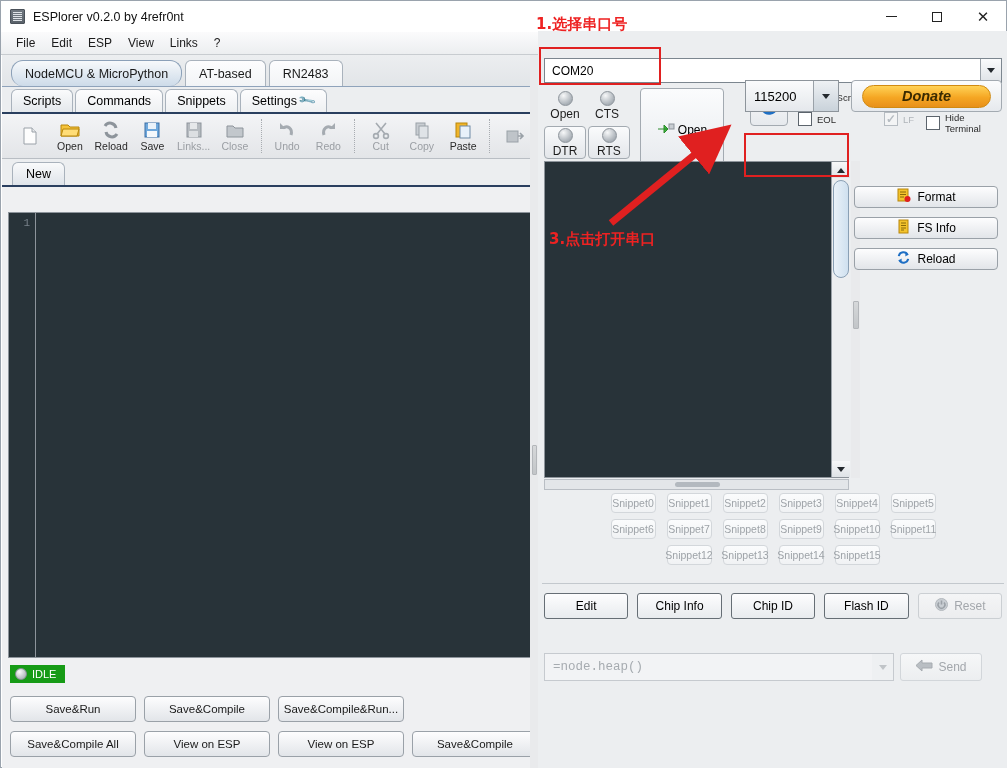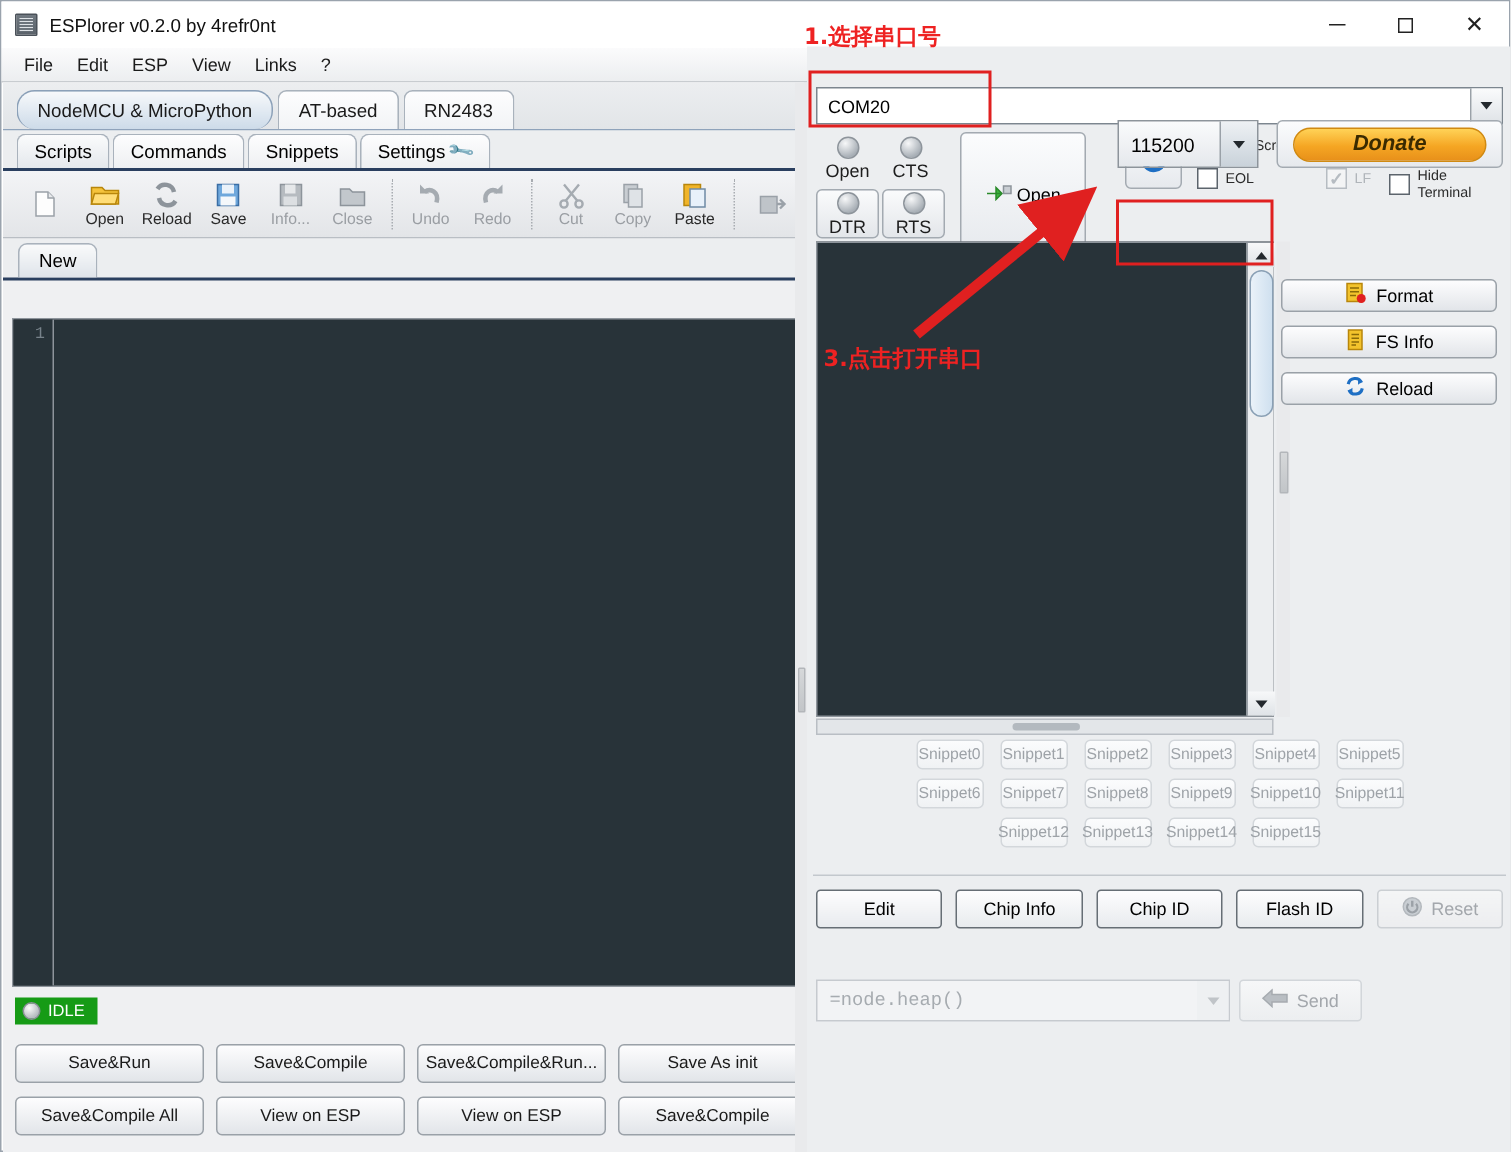--- a/index.html
+++ b/index.html
@@ -206,21 +206,21 @@
 
   #cmdsep { position:absolute; left:4px; top:552px; width:462px; height:1px;
             background:#c3c8cd; }
   #cmdrow { position:absolute; left:6px; top:562px; width:458px; display:flex; gap:9px; }
   .cmdbtn { width:85px; height:26px; border:1px solid #666e75; border-radius:3px;
             background:linear-gradient(#fdfdfe,#e8ebee); font-size:12px;
             display:flex; align-items:center; justify-content:center; }
   .cmdbtn.dis { border-color:#cbcfd3; color:#a3a7ac;
                 background:linear-gradient(#f4f5f6,#ecedef); gap:5px; }
 
-  #sendrow { position:absolute; left:6px; top:622px; width:364px; height:28px; display:flex; }
+  #sendrow { position:absolute; left:6px; top:622px; width:438px; height:28px; display:flex; }
   #sendinput { flex:1; height:28px; border:1px solid #c6cacf; background:#f2f3f5;
                display:flex; align-items:center; padding-left:8px; position:relative;
                font-family:"Liberation Mono", monospace; font-size:12.5px; color:#a6abb0; }
   #sendinput .arrow { position:absolute; right:0; top:0; width:21px; height:26px;
                       background:#eef0f2; display:flex; align-items:center; justify-content:center; }
   .tri-d3 { width:0;height:0;border-left:4px solid transparent;border-right:4px solid transparent;
             border-top:5px solid #c0c4c8; }
   #sendbtn { width:82px; height:28px; border:1px solid #d2d6da; border-radius:3px; margin-left:6px;
              background:linear-gradient(#f6f7f8,#eceef0); color:#a3a7ac; font-size:12px;
              display:flex; align-items:center; justify-content:center; gap:5px; }
@@ -320,21 +320,21 @@
           <span class="lbl">Save</span>
         </div>
         <div class="tbtn disabled">
           <span class="ico">
             <svg width="22" height="20" viewBox="0 0 22 20">
                 <rect x="4" y="3" width="14" height="14" fill="#b6bbc0" stroke="#8d949b"></rect>
                 <rect x="7" y="3" width="7" height="6" fill="#e6e8ea"></rect>
                 <rect x="6" y="11" width="9" height="6" fill="#dcdfe2"></rect>
               </svg>
           </span>
-          <span class="lbl">Info...</span>
+          <span class="lbl">Links...</span>
         </div>
         <div class="tbtn disabled">
           <span class="ico">
             <svg width="22" height="20" viewBox="0 0 22 20">
                 <path d="M3 6h6l2 2h8v9H3z" fill="#c2c7cc" stroke="#8d949b"></path>
               </svg>
           </span>
           <span class="lbl">Close</span>
         </div>
         <div class="tsep"></div>
@@ -410,21 +410,20 @@
 
       <div id="status">
         <span class="led"></span>
         <span class="txt">IDLE</span>
       </div>
 
       <div class="bgrid" style="top:641px">
         <div class="bbtn">Save&amp;Run</div>
         <div class="bbtn">Save&amp;Compile</div>
         <div class="bbtn">Save&amp;Compile&amp;Run...</div>
-        <div class="bbtn">Save As init</div>
       </div>
 
       <div class="bgrid" style="top:676px">
         <div class="bbtn">Save&amp;Compile All</div>
         <div class="bbtn">View on ESP</div>
         <div class="bbtn">View on ESP</div>
         <div class="bbtn">Save&amp;Compile</div>
       </div>
 
     </div>

